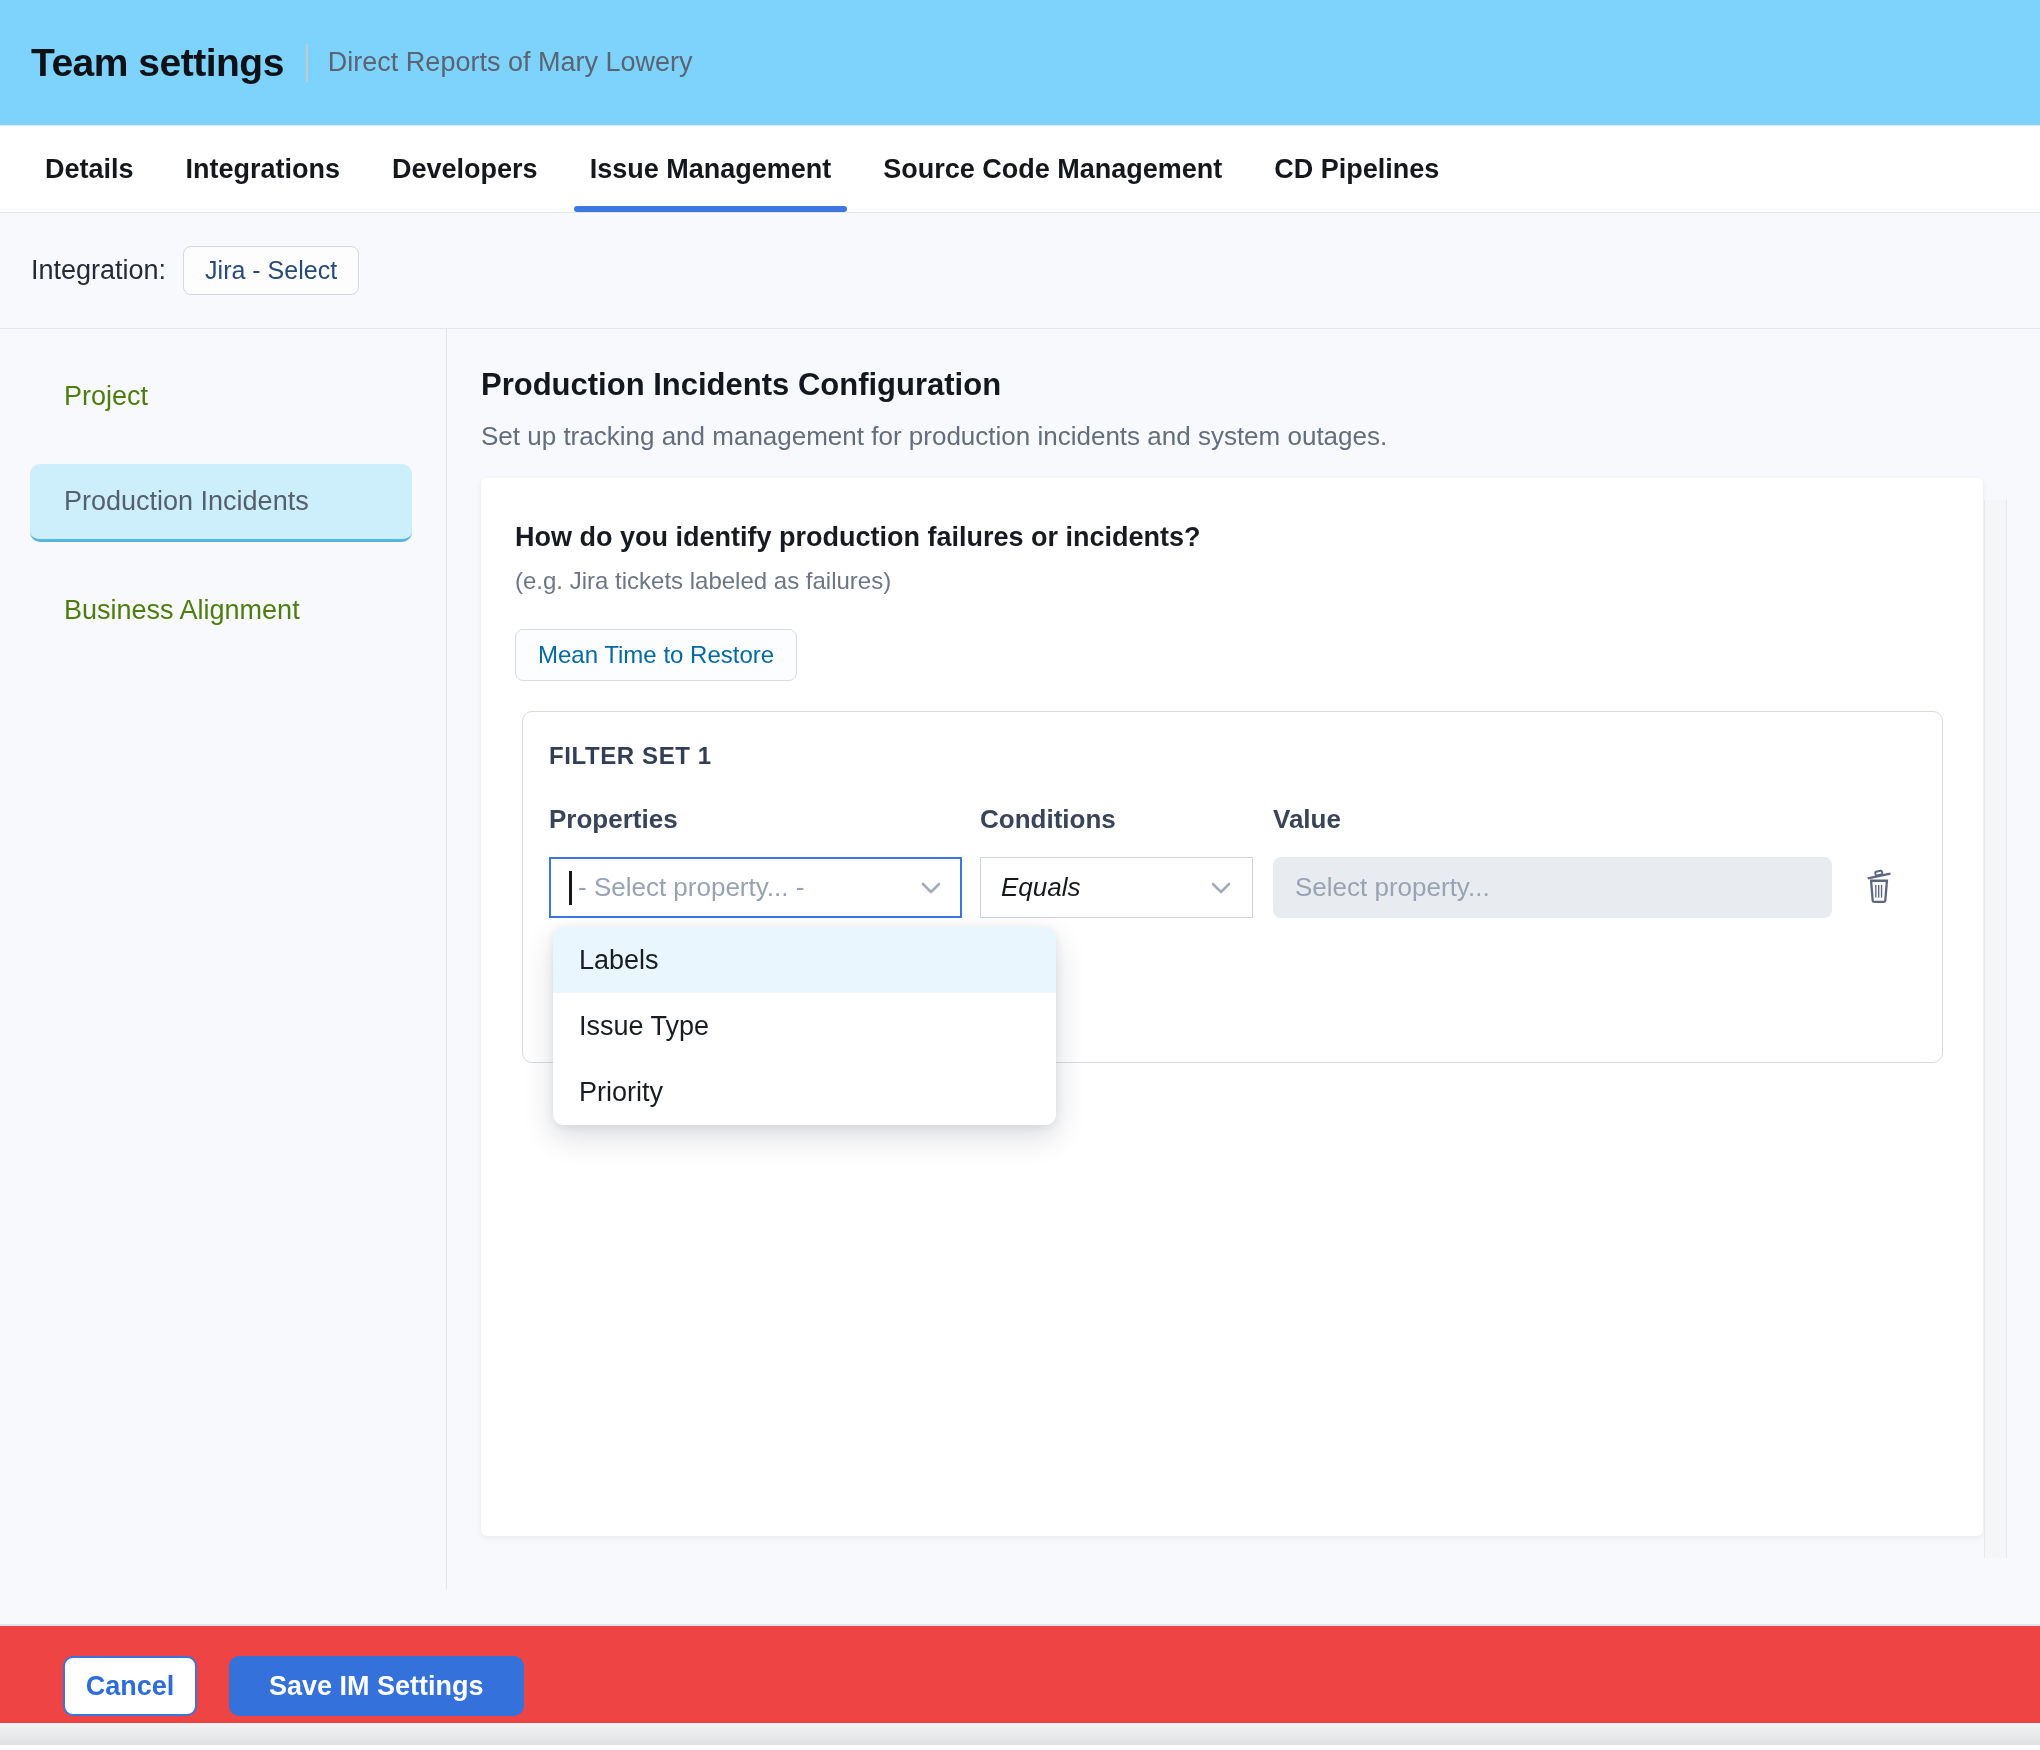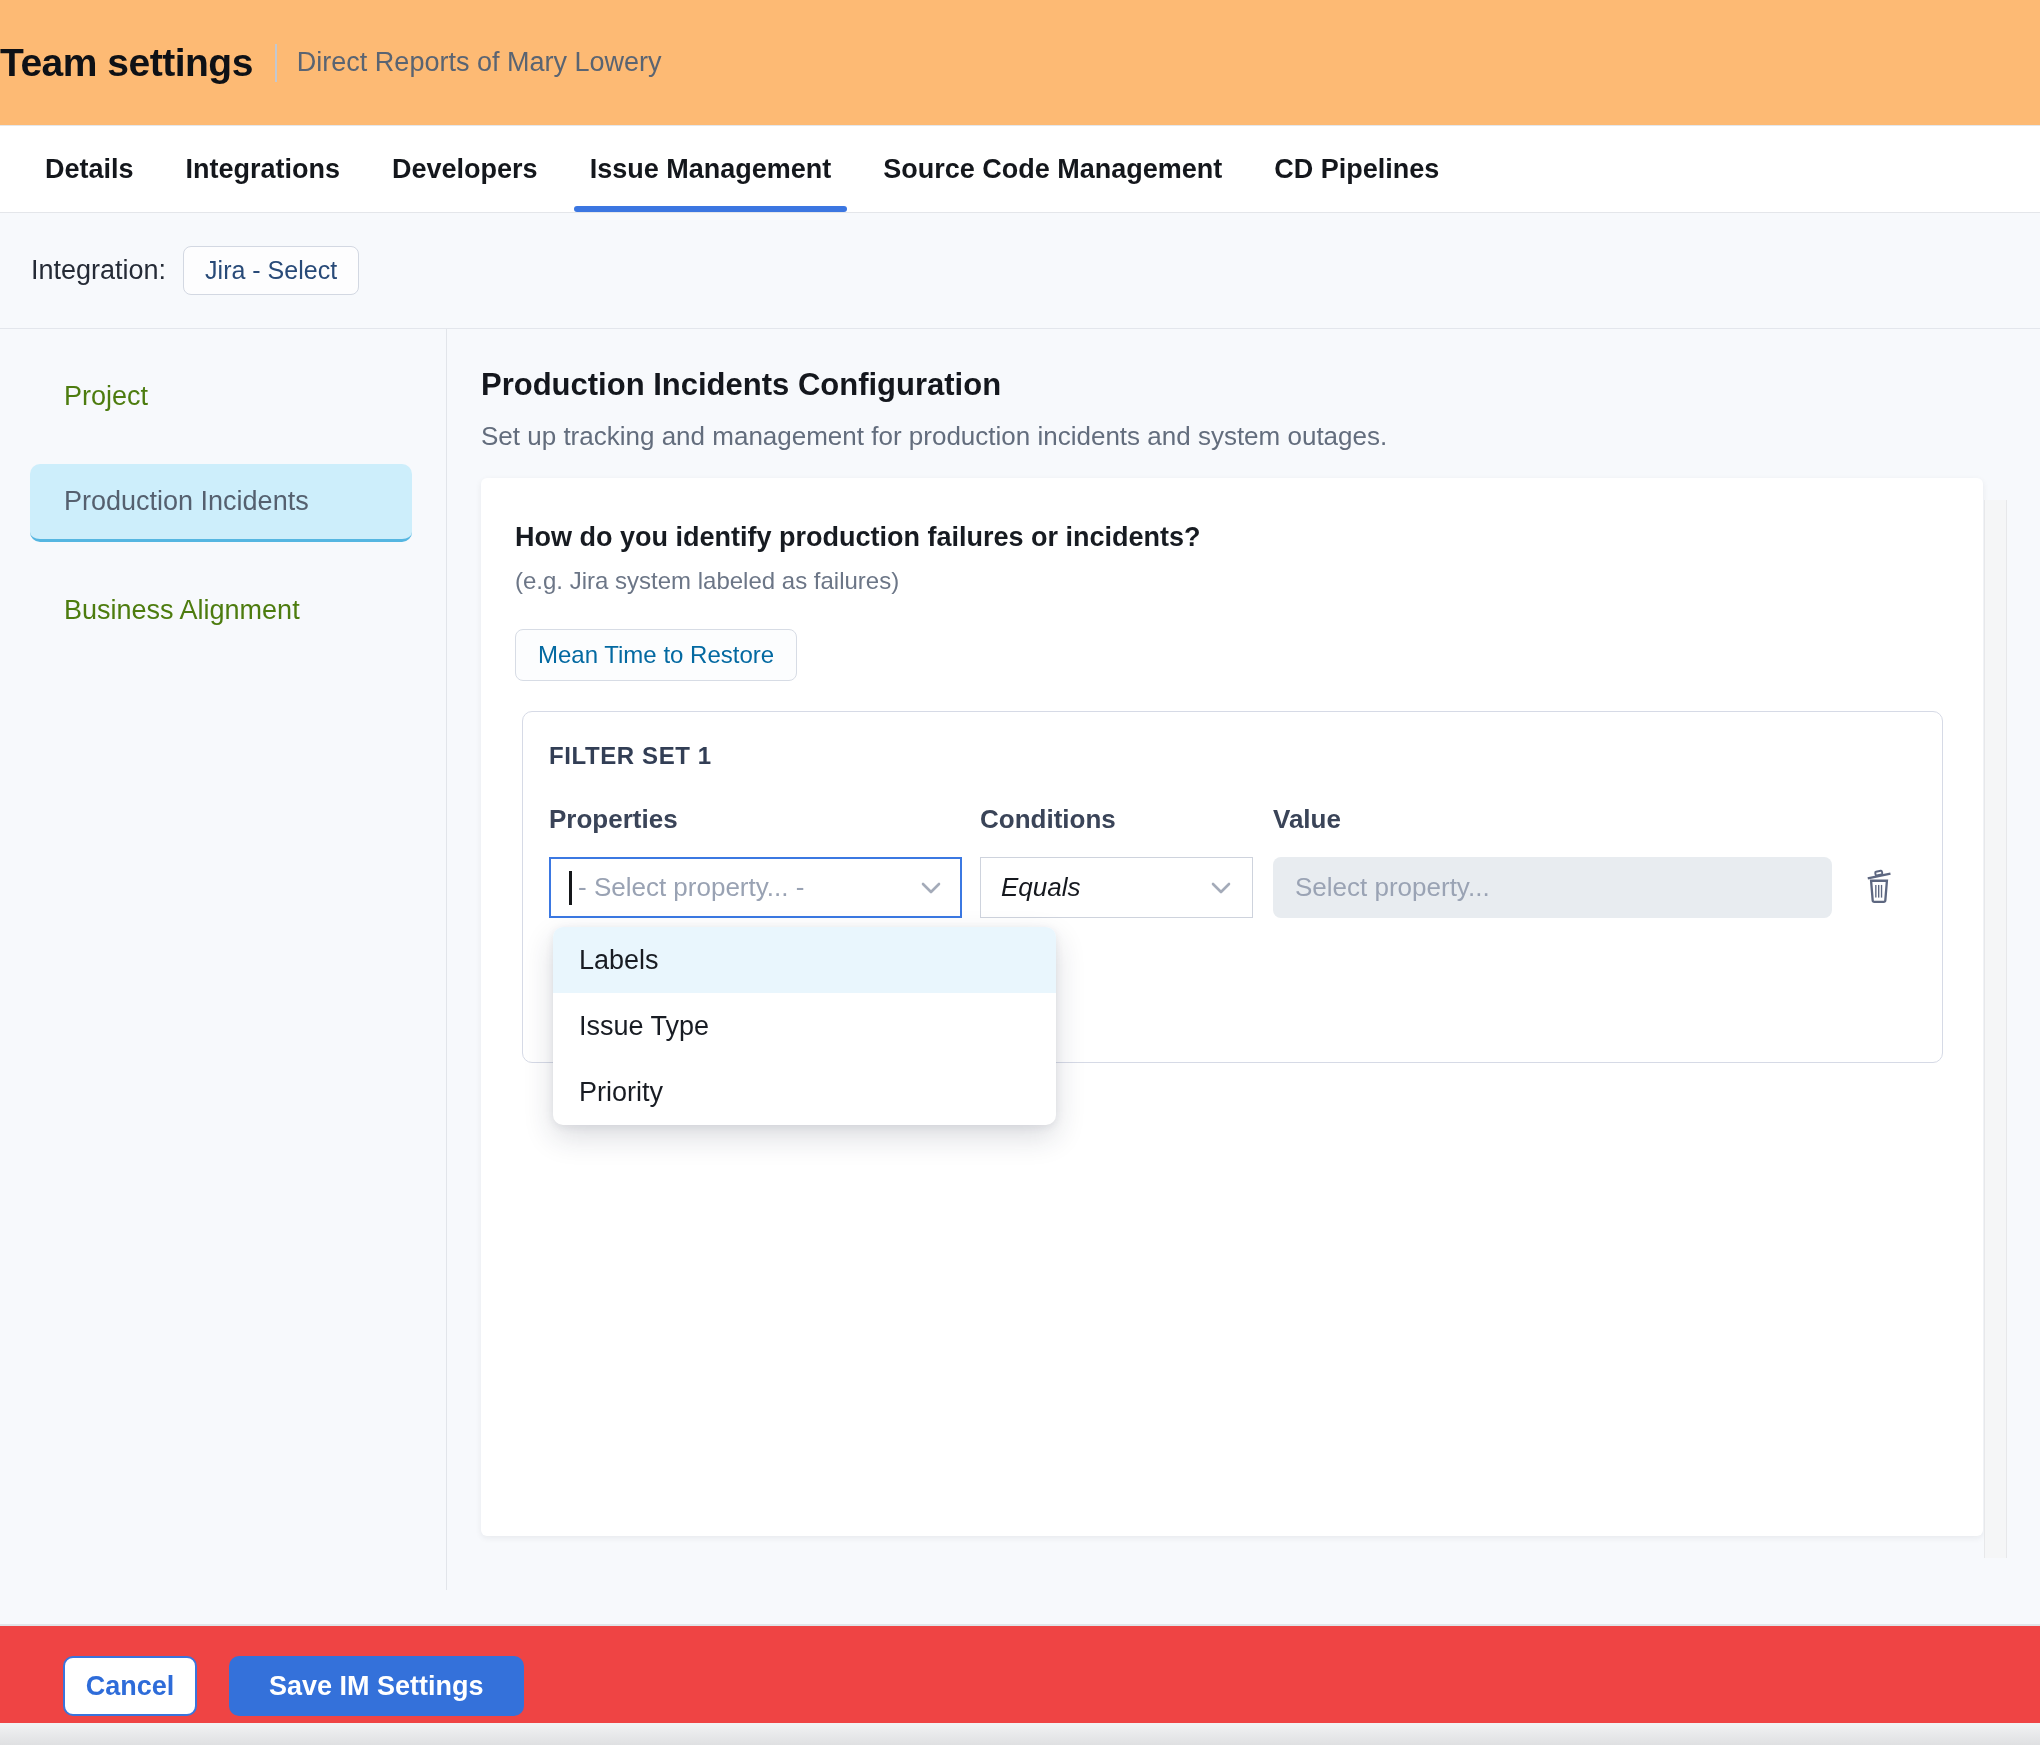--- a/index.html
+++ b/index.html
@@ -8,21 +8,21 @@
     position: relative;
     width: 2040px; height: 1750px;
     font-family: "Liberation Sans", sans-serif;
     background: #ffffff;
     overflow: hidden;
   }
 
   
   .app-header {
     height: 126px; border-bottom: 1px solid #e5e7ea;
-    display: flex; align-items: center; background: #fdba74;
+    display: flex; align-items: center; padding-left: 31px; background: #7dd3fc;
   }
   .app-title { font-size: 39px; font-weight: 700; color: #0e1116; letter-spacing: -0.5px; }
   .title-sep { width: 2px; height: 38px; background: #c3c8d1; margin: 0 20px 0 22px; }
   .app-subtitle { font-size: 27px; color: #5a6472; font-weight: 400; }
 
   
   .tab-bar {
     height: 87px; border-bottom: 1px solid #e4e6ea; background: #fff;
     display: flex; align-items: center; padding-left: 45px; gap: 52px;
   }
@@ -160,21 +160,21 @@
       <div class="side-item selected">Production Incidents</div>
       <div class="side-item">Business Alignment</div>
     </div>
 
     <div class="main">
       <div class="main-title">Production Incidents Configuration</div>
       <div class="main-desc">Set up tracking and management for production incidents and system outages.</div>
 
       <div class="big-card">
         <div class="question">How do you identify production failures or incidents?</div>
-        <div class="hint">(e.g. Jira system labeled as failures)</div>
+        <div class="hint">(e.g. Jira tickets labeled as failures)</div>
 
         <div class="metric-chip">Mean Time to Restore</div>
 
         <div class="filter-card">
           <div class="filter-title">FILTER SET 1</div>
 
           <div class="filter-columns">
 
             <div class="fcol-props">
               <div class="fcol-label">Properties</div>

